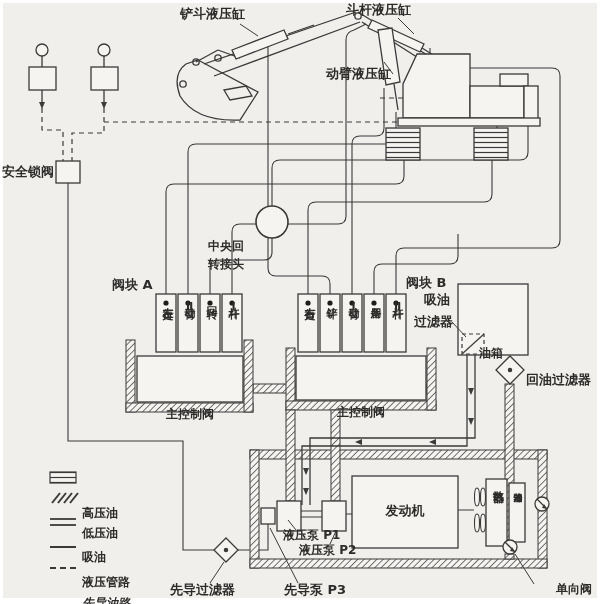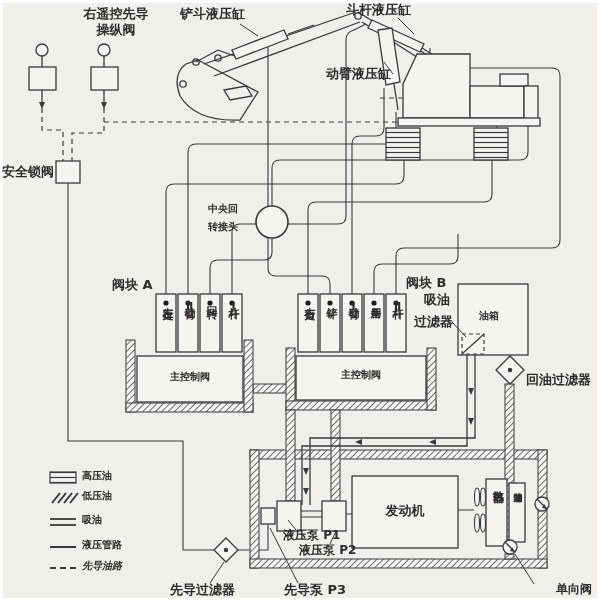--- a/index.html
+++ b/index.html
@@ -9,21 +9,21 @@
     font-family:"DejaVu Sans","Liberation Sans",sans-serif;
   }
   svg{position:absolute;left:0;top:0;}
   .lbl{
     position:absolute;color:#2e2c2a;font-weight:600;font-size:13px;
     line-height:1.22;white-space:nowrap;
   }
   .wrap{white-space:normal;text-align:center;}
   .sm{font-size:12px;}
   .xs{font-size:11px;}
-  .lg{font-size:10px;}
+  .lg{font-size:12px;margin-top:36px;}
   .vtext{
     writing-mode:vertical-rl;text-orientation:upright;
     white-space:nowrap;letter-spacing:1px;
   }
   .spool{
     position:absolute;top:298px;height:54px;width:14px;
     font-size:11px;font-weight:600;color:#2e2c2a;
   }
   .watermark{
     position:absolute;left:432px;top:562px;font-size:20px;font-weight:700;
@@ -269,21 +269,20 @@
   </g>
 
   <g fill="#ffffff">
     <rect x="0" y="0" width="600" height="3"></rect>
     <rect x="0" y="598" width="600" height="6"></rect>
     <rect x="0" y="0" width="3" height="604"></rect>
     <rect x="597" y="0" width="3" height="604"></rect>
   </g>
 </svg>
 
-<div class="lbl wrap" style="left:78px;top:6px;width:76px;">右遥控先导操纵阀</div>
 <div class="lbl" style="left:2px;top:164px;text-align:right;">安全锁阀</div>
 
 <div class="lbl" style="left:180px;top:6px;">铲斗液压缸</div>
 <div class="lbl" style="left:346px;top:2px;">斗杆液压缸</div>
 <div class="lbl" style="left:326px;top:66px;">动臂液压缸</div>
 
 <div class="lbl lg" style="left:208px;top:203px;">中央回</div>
 <div class="lbl lg" style="left:208px;top:221px;">转接头</div>
 
 <div class="lbl" style="left:112px;top:277px;">阀块 A</div>

